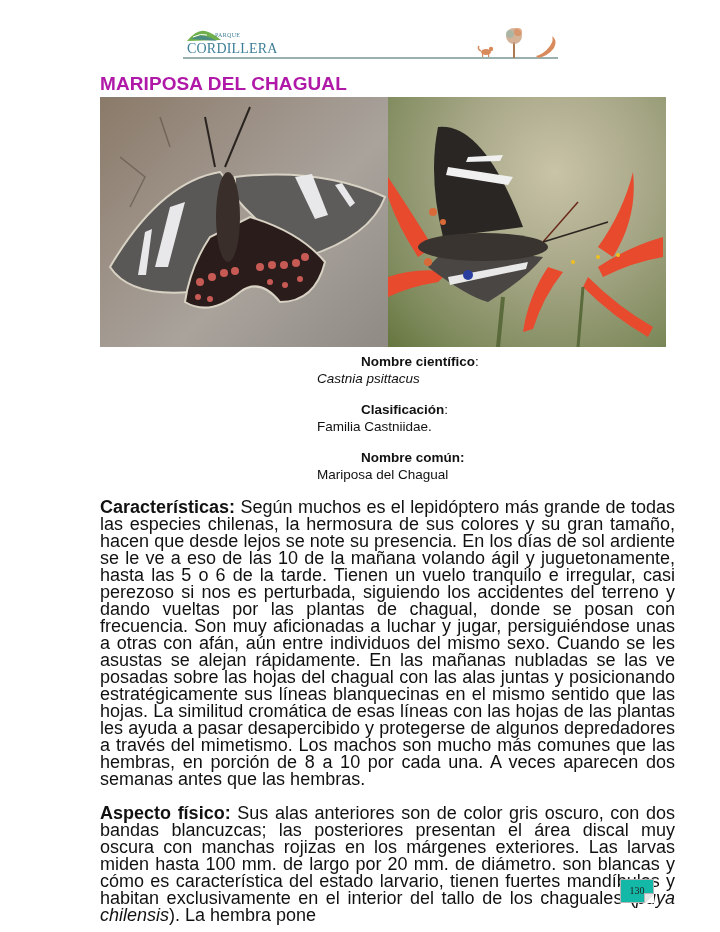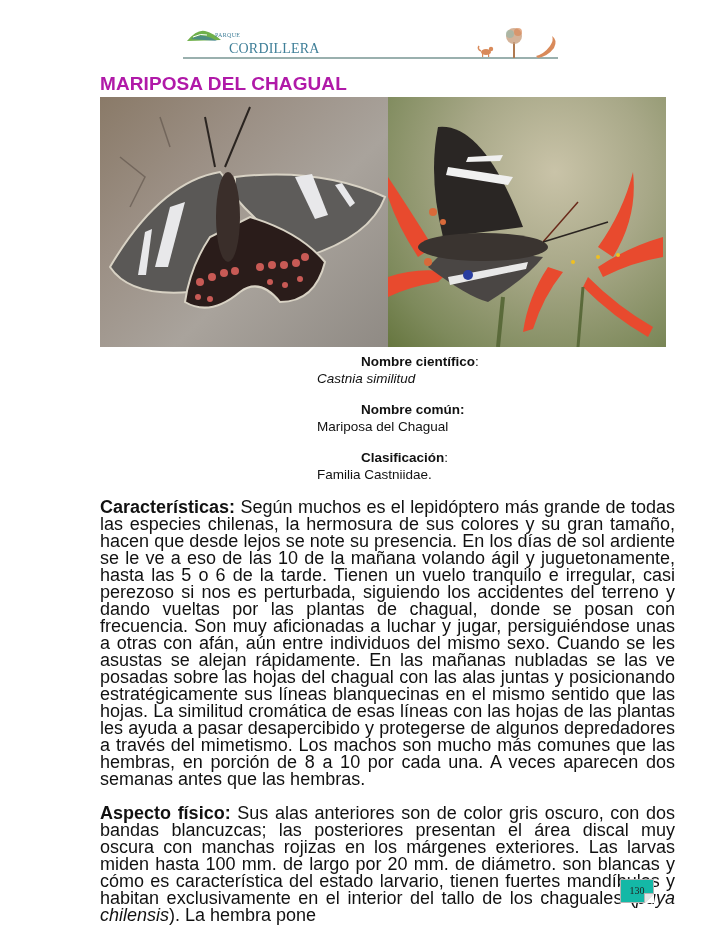--- a/index.html
+++ b/index.html
@@ -4,21 +4,21 @@
   <style>
     html, body { margin: 0; padding: 0; }
     body {
       width: 720px; height: 932px; background: #ffffff; position: relative; overflow: hidden;
       font-family: "Liberation Sans", sans-serif; color: #111;
     }
     .header { position: absolute; left: 183px; top: 22px; width: 385px; height: 40px; }
     .header-line { position: absolute; left: 0; right: 10px; top: 35px; height: 1.5px; background: #9ab0ae; }
     .logo { position: absolute; left: 2px; top: 5px; width: 80px; height: 32px; }
     .logo-text-small { position: absolute; left: 30px; top: 5px; font-family: "Liberation Serif", serif; font-size: 6px; color: #3f7f98; letter-spacing: 0.3px; }
-    .logo-text-big { position: absolute; left: 2px; top: 14px; font-family: "Liberation Serif", serif; font-size: 14px; color: #3f7f98; letter-spacing: 0.2px; margin-left: 42px; }
+    .logo-text-big { position: absolute; left: 2px; top: 14px; font-family: "Liberation Serif", serif; font-size: 14px; color: #3f7f98; letter-spacing: 0.2px; }
     .deco { position: absolute; left: 285px; top: 2px; width: 95px; height: 36px; }
 
     .page-title {
       position: absolute; left: 100px; top: 73px; margin: 0;
       font-size: 19px; font-weight: bold; color: #b019a8; letter-spacing: 0.1px;
     }
     .photos { position: absolute; left: 100px; top: 97px; width: 566px; height: 250px; display: flex; }
     .photo { height: 250px; position: relative; overflow: hidden; }
     .photo-left { width: 288px; background: linear-gradient(135deg, #8a7a68 0%, #9b8f84 30%, #a9a39c 60%, #8f8a84 100%); }
     .photo-right { width: 278px; background: radial-gradient(ellipse at 60% 30%, #c9c3a8 0%, #a8a888 40%, #7e8a5c 80%, #66763f 100%); }
@@ -143,29 +143,29 @@
           <circle cx="210" cy="160" r="2"></circle>
           <circle cx="230" cy="158" r="2"></circle>
         </g>
     </svg>
   </div>
 </div>
 
 <div class="info">
   <div class="info-block">
     <span class="info-label"><span>Nombre científico</span><span style="font-weight:normal">:</span></span>
-    <span class="info-value italic">Castnia similitud</span>
+    <span class="info-value italic">Castnia psittacus</span>
+  </div>
+  <div class="info-block">
+    <span class="info-label"><span>Clasificación</span><span style="font-weight:normal">:</span></span>
+    <span class="info-value">Familia Castniidae.</span>
   </div>
   <div class="info-block">
     <span class="info-label">Nombre común:</span>
     <span class="info-value">Mariposa del Chagual</span>
-  </div>
-  <div class="info-block">
-    <span class="info-label"><span>Clasificación</span><span style="font-weight:normal">:</span></span>
-    <span class="info-value">Familia Castniidae.</span>
   </div>
 </div>
 
 <div class="body-text">
   <p><b>Características:</b><span> Según muchos es el lepidóptero más grande de todas las especies chilenas, la hermosura de sus colores y su gran tamaño, hacen que desde lejos se note su presencia. En los días de sol ardiente se le ve a eso de las 10 de la mañana volando ágil y juguetonamente, hasta las 5 o 6 de la tarde. Tienen un vuelo tranquilo e irregular, casi perezoso si nos es perturbada, siguiendo los accidentes del terreno y dando vueltas por las plantas de chagual, donde se posan con frecuencia. Son muy aficionadas a luchar y jugar, persiguiéndose unas a otras con afán,  aún entre individuos del mismo sexo. Cuando se les asustas se alejan rápidamente. En  las mañanas nubladas se las ve posadas sobre las hojas del chagual con las alas juntas y posicionando estratégicamente sus líneas blanquecinas en el mismo sentido que las hojas. La similitud cromática de esas líneas con las hojas de las plantas les ayuda a pasar desapercibido y protegerse de algunos depredadores a través del mimetismo. Los machos son mucho más comunes que las hembras, en porción de 8 a 10 por cada una. A veces aparecen dos semanas antes que las hembras.</span></p>
   <p><b>Aspecto físico:</b><span> Sus alas anteriores son de color gris oscuro, con dos bandas blancuzcas; las posteriores presentan el área discal muy oscura con manchas rojizas en los márgenes exteriores. Las larvas miden hasta 100 mm.  de largo por  20 mm. de diámetro. son blancas y cómo es característica del estado larvario, tienen fuertes mandíbulas y habitan exclusivamente en el interior del tallo de los chaguales (</span><i>puya chilensis</i><span>). La hembra  pone</span></p>
 </div>
 
 <div class="page-number">130</div>
 

